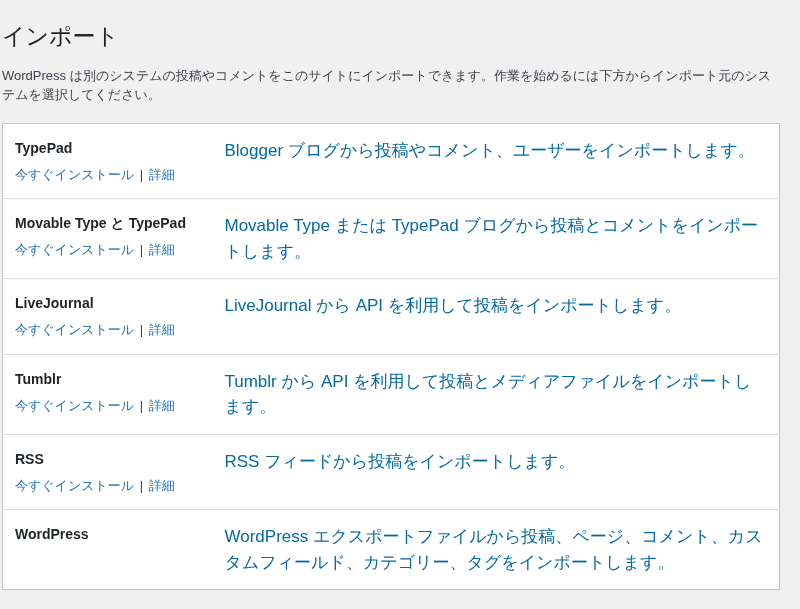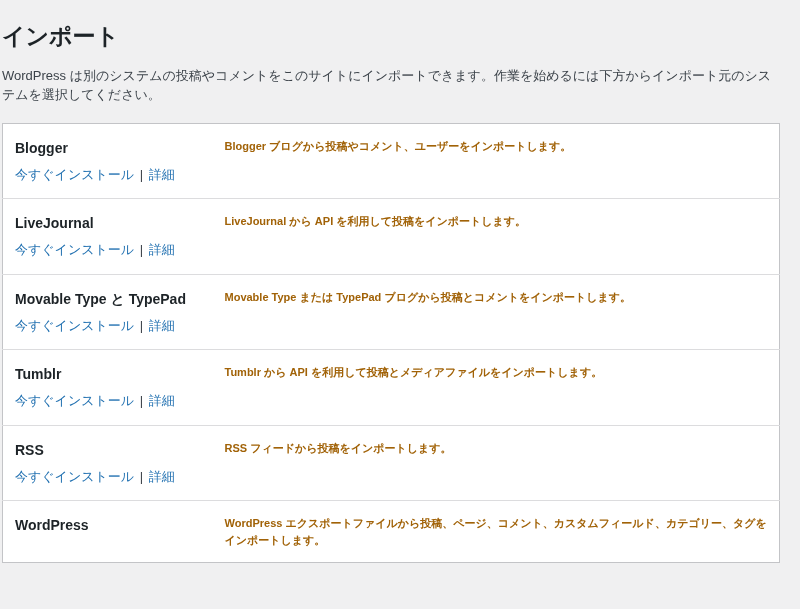--- a/index.html
+++ b/index.html
@@ -10,21 +10,21 @@
       background: #f0f0f1;
       color: #3c434a;
       font-size: 13px;
       line-height: 1.5;
     }
     .wrap {
       padding: 10px 20px 20px 2px;
     }
     h1 {
       font-size: 23px;
-      font-weight: 700;
+      font-weight: 400;
       margin: 0 0 8px 0;
       padding: 9px 0 4px 0;
       color: #1d2327;
     }
     .intro {
       font-size: 13px;
       color: #3c434a;
       margin: 0 0 18px 0;
     }
     .importers {
@@ -46,23 +46,22 @@
     .importers td.name {
       width: 210px;
     }
     .importer-title {
       font-weight: 600;
       color: #1d2327;
       font-size: 14px;
       margin-bottom: 6px;
     }
     .importer-desc {
-      font-size: 11px;
-      color: #a16207;
-      font-weight: bold;
+      font-size: 17px;
+      color: #0369a1;
     }
     .importer-action {
       font-size: 13px;
     }
     .link {
       color: #2271b1;
       text-decoration: none;
       cursor: pointer;
     }
     .sep {
@@ -79,43 +78,43 @@
 <body>
 
 <div class="wrap">
   <h1>インポート</h1>
   <p class="intro">WordPress は別のシステムの投稿やコメントをこのサイトにインポートできます。作業を始めるには下方からインポート元のシステムを選択してください。</p>
 
   <table class="importers">
     <tbody id="importers-body">
         <tr>
           <td class="name">
-            <div class="importer-title">Blogger</div>
+            <div class="importer-title">TypePad</div>
             <div class="importer-action"><a class="link">今すぐインストール</a><span class="sep"> | </span><a class="link">詳細</a></div>
           </td>
           <td>
             <div class="importer-desc">Blogger ブログから投稿やコメント、ユーザーをインポートします。</div>
+          </td>
+        </tr>
+        <tr>
+          <td class="name">
+            <div class="importer-title">Movable Type と TypePad</div>
+            <div class="importer-action"><a class="link">今すぐインストール</a><span class="sep"> | </span><a class="link">詳細</a></div>
+          </td>
+          <td>
+            <div class="importer-desc">Movable Type または TypePad ブログから投稿とコメントをインポートします。</div>
           </td>
         </tr>
         <tr>
           <td class="name">
             <div class="importer-title">LiveJournal</div>
             <div class="importer-action"><a class="link">今すぐインストール</a><span class="sep"> | </span><a class="link">詳細</a></div>
           </td>
           <td>
             <div class="importer-desc">LiveJournal から API を利用して投稿をインポートします。</div>
-          </td>
-        </tr>
-        <tr>
-          <td class="name">
-            <div class="importer-title">Movable Type と TypePad</div>
-            <div class="importer-action"><a class="link">今すぐインストール</a><span class="sep"> | </span><a class="link">詳細</a></div>
-          </td>
-          <td>
-            <div class="importer-desc">Movable Type または TypePad ブログから投稿とコメントをインポートします。</div>
           </td>
         </tr>
         <tr>
           <td class="name">
             <div class="importer-title">Tumblr</div>
             <div class="importer-action"><a class="link">今すぐインストール</a><span class="sep"> | </span><a class="link">詳細</a></div>
           </td>
           <td>
             <div class="importer-desc">Tumblr から API を利用して投稿とメディアファイルをインポートします。</div>
           </td>

